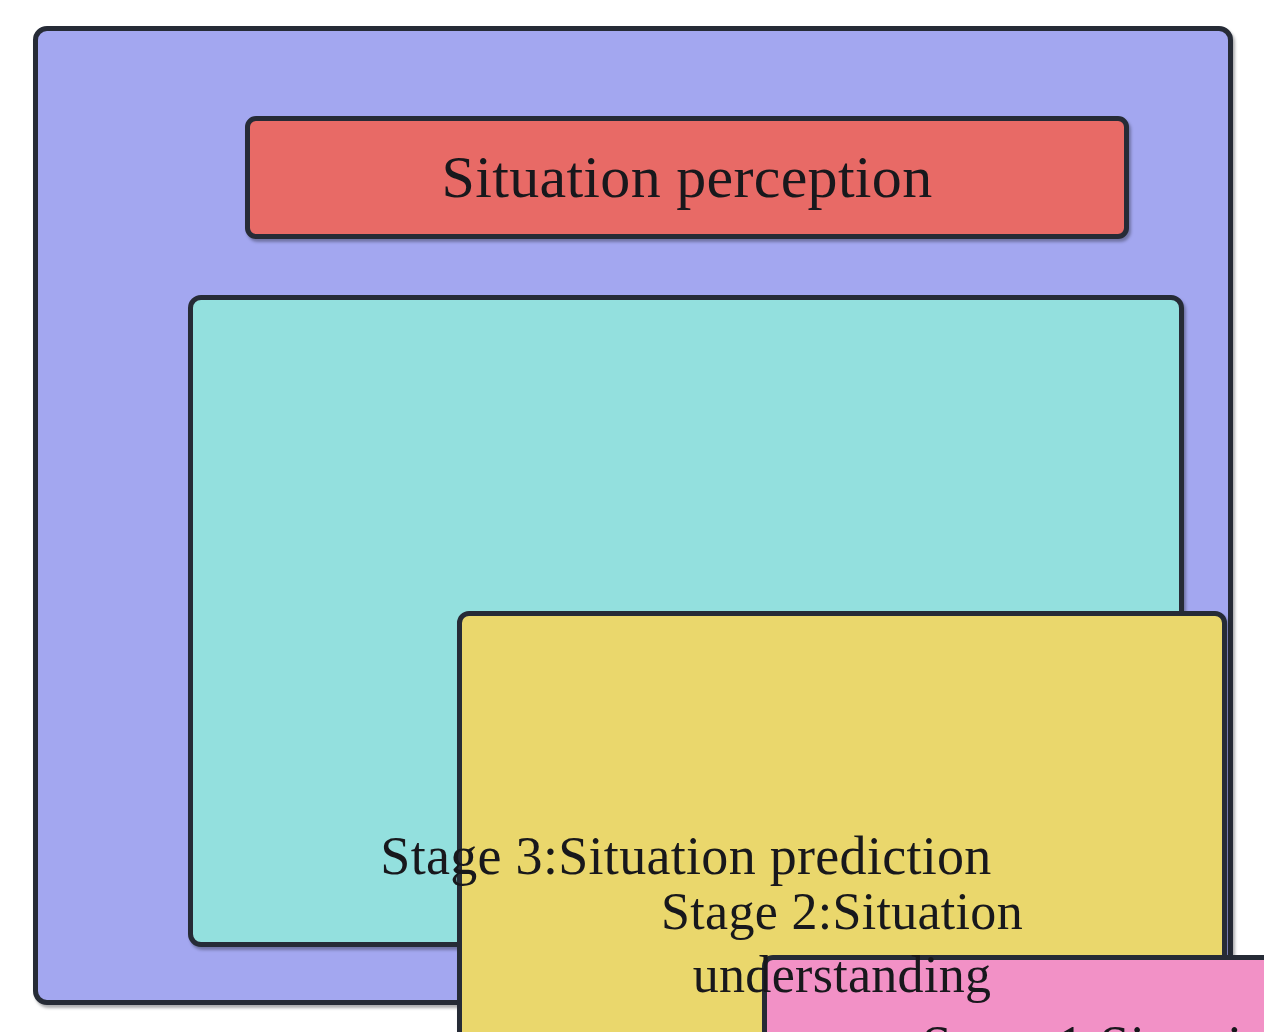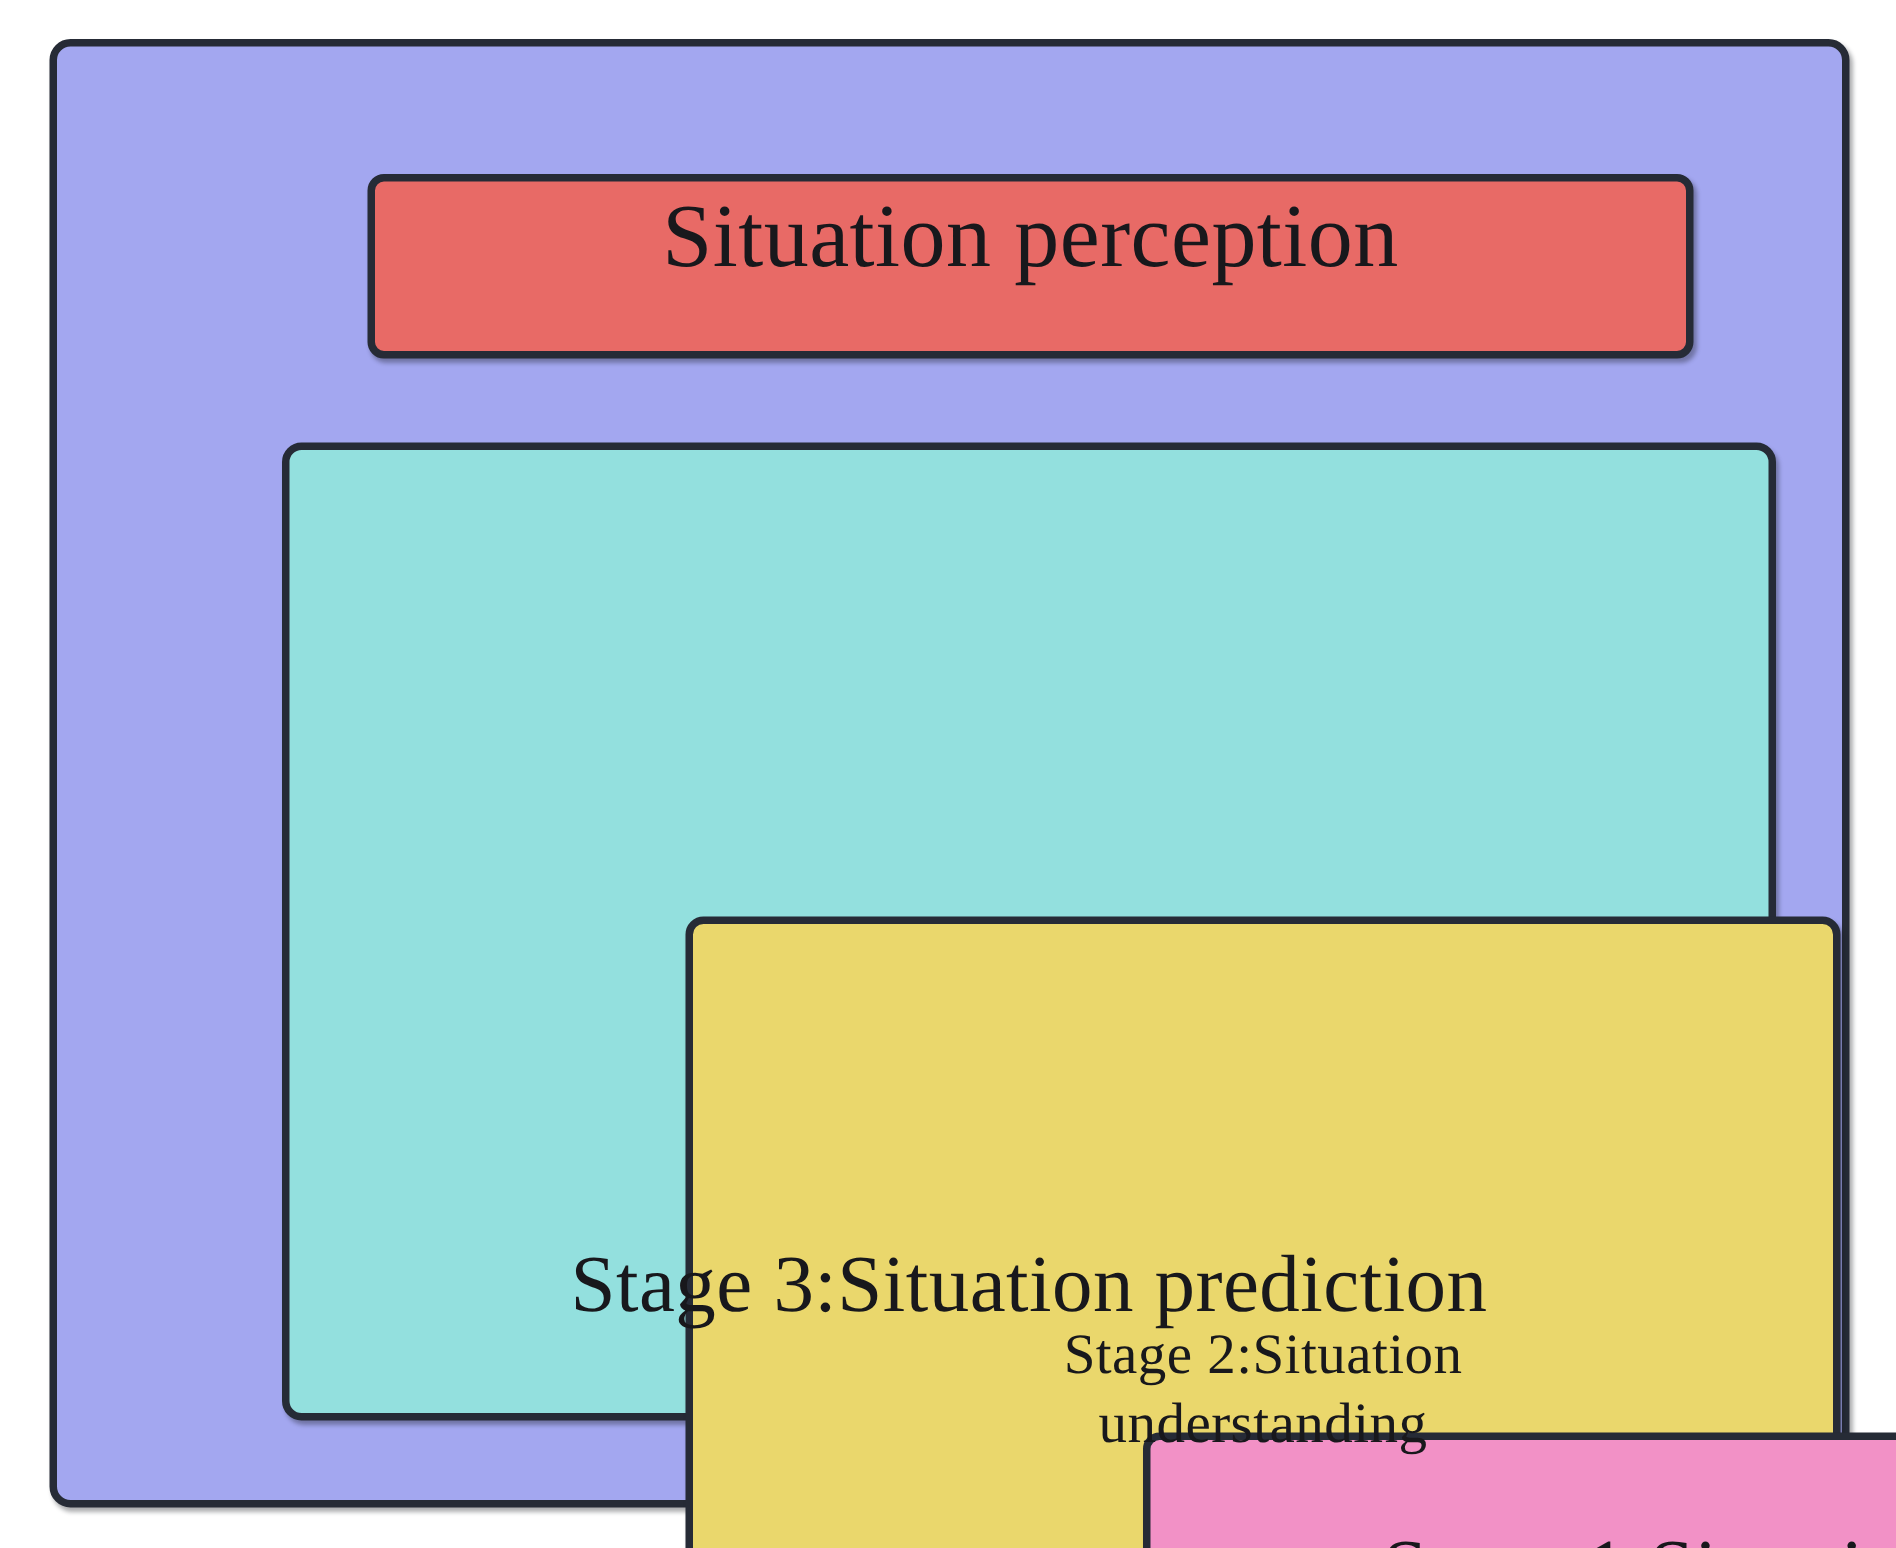--- a/index.html
+++ b/index.html
@@ -43,20 +43,21 @@
 
   
   .box--perception {
     left: 207px;
     top: 85px;
     width: 884px;
     height: 123px;
     background: #e86a66;
     border-radius: 11px;
     display: flex;
+    align-items: center;
     justify-content: center;
   }
 
   
   .box--stage3 {
     left: 150px;
     top: 264px;
     width: 996px;
     height: 652px;
     background: #93e0de;
@@ -104,21 +105,21 @@
     font-size: 54px;
     padding: 0 24px;
   }
 
   
   .label--stage2 {
     position: absolute;
     left: 0;
     right: 0;
     top: 264px;
-    font-size: 38px;
+    font-size: 52px;
   }
 
   
   .label--stage3 {
     position: absolute;
     left: 0;
     right: 0;
     top: 506px;
     font-size: 54px;
     margin-top: 18px;

